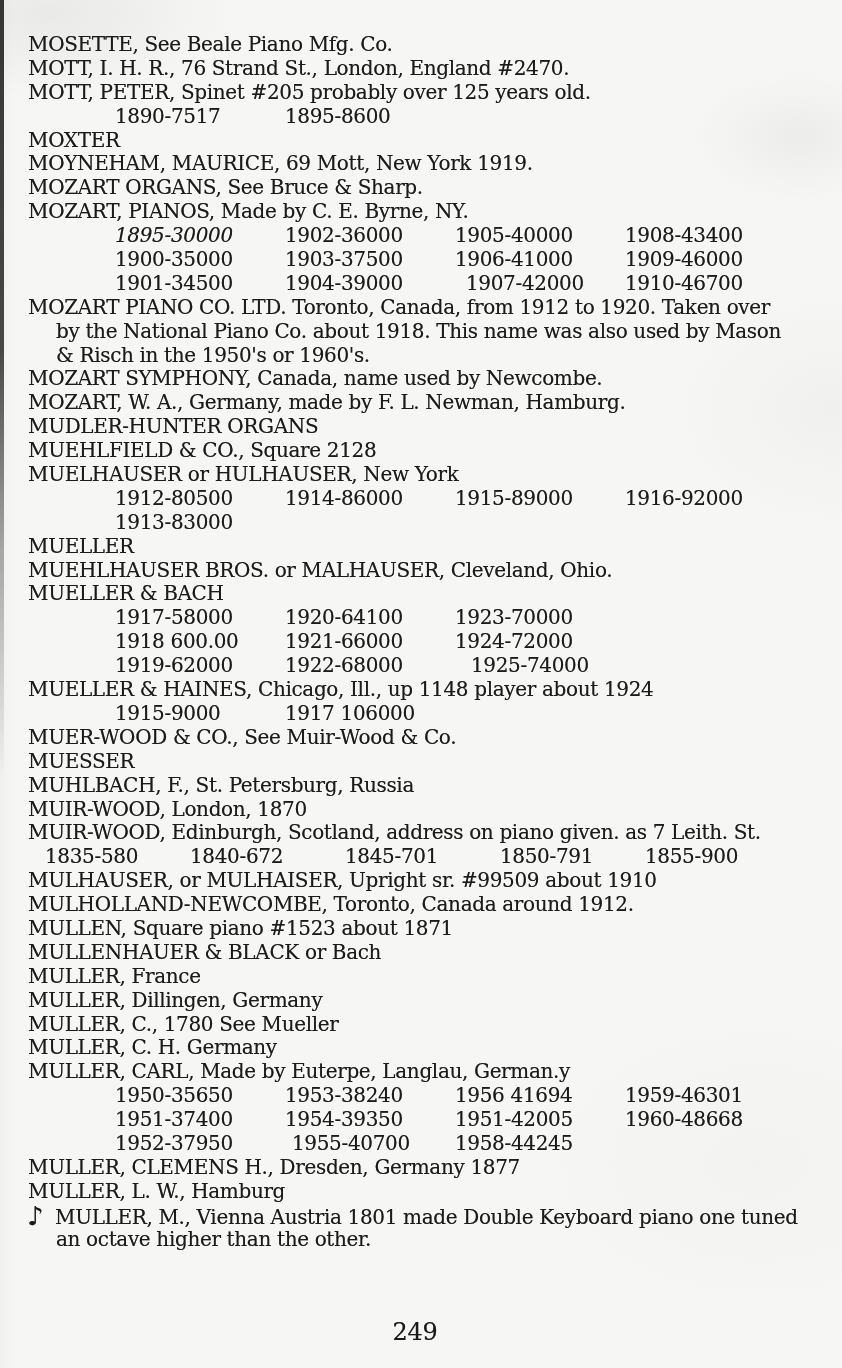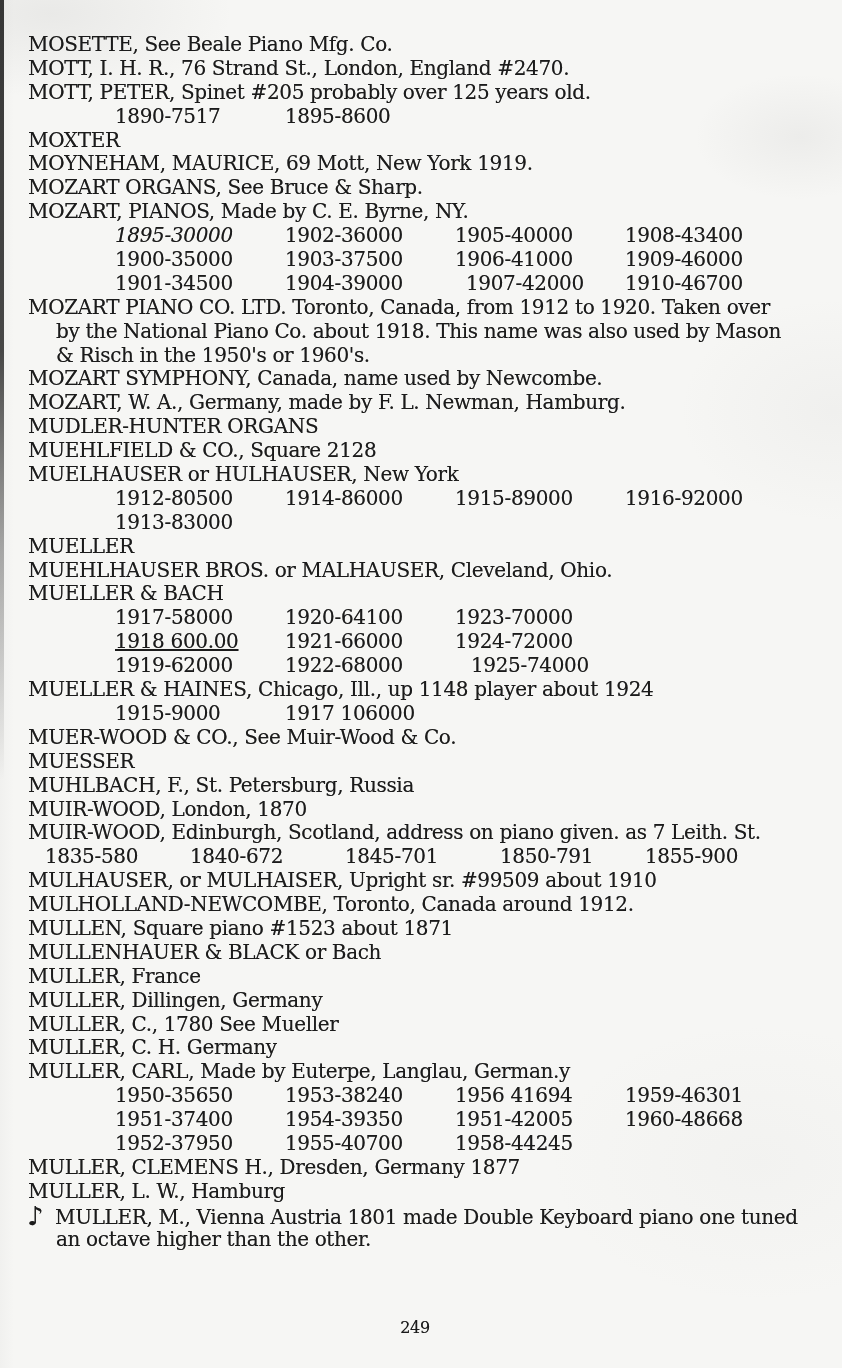--- a/index.html
+++ b/index.html
@@ -52,21 +52,21 @@
   .line.note{padding-left:27px;}
   .notesym{
     display:inline-block;width:28px;
     font-size:26px;
     font-family:"DejaVu Sans",sans-serif;
     transform:translateY(1px);
   }
   .footer{
     position:absolute;left:0;top:1318px;width:830px;
     text-align:center;
-    font-size:16px;
+    font-size:24px;
     text-shadow:0 0 0.5px rgba(25,25,25,0.55);
   }
 </style>
 </head>
 <body>
 
 <div class="page">
   <div class="texture"></div>
   <div class="left-edge"></div>
   <div class="content">
@@ -118,21 +118,21 @@
       </div>
       <div class="line entry"><span>MUELLER</span></div>
       <div class="line entry"><span>MUEHLHAUSER BROS. or MALHAUSER, Cleveland, Ohio.</span></div>
       <div class="line entry"><span>MUELLER &amp; BACH</span></div>
       <div class="line numsrow">
         <span class="cell" style="left: 115px;">1917-58000</span>
         <span class="cell" style="left: 285px;">1920-64100</span>
         <span class="cell" style="left: 455px;">1923-70000</span>
       </div>
       <div class="line numsrow">
-        <span class="cell" style="left: 115px; text-decoration: underline;">1918 600.00</span>
+        <span class="cell" style="left: 115px;">1918 600.00</span>
         <span class="cell" style="left: 285px;">1921-66000</span>
         <span class="cell" style="left: 455px;">1924-72000</span>
       </div>
       <div class="line numsrow">
         <span class="cell" style="left: 115px;">1919-62000</span>
         <span class="cell" style="left: 285px;">1922-68000</span>
         <span class="cell" style="left: 455px; margin-left: 16px;">1925-74000</span>
       </div>
       <div class="line entry"><span>MUELLER &amp; HAINES, Chicago, Ill., up 1148 player about 1924</span></div>
       <div class="line numsrow">
@@ -167,21 +167,21 @@
         <span class="cell" style="left: 625px;">1959-46301</span>
       </div>
       <div class="line numsrow">
         <span class="cell" style="left: 115px;">1951-37400</span>
         <span class="cell" style="left: 285px;">1954-39350</span>
         <span class="cell" style="left: 455px;">1951-42005</span>
         <span class="cell" style="left: 625px;">1960-48668</span>
       </div>
       <div class="line numsrow">
         <span class="cell" style="left: 115px;">1952-37950</span>
-        <span class="cell" style="left: 285px;">1955-40700</span>
+        <span class="cell" style="left: 292px;">1955-40700</span>
         <span class="cell" style="left: 455px;">1958-44245</span>
       </div>
       <div class="line entry"><span>MULLER, CLEMENS H., Dresden, Germany 1877</span></div>
       <div class="line entry"><span>MULLER, L. W., Hamburg</span></div>
       <div class="line note"><span class="notesym">♪</span><span>MULLER, M., Vienna Austria 1801 made Double Keyboard piano one tuned</span></div>
       <div class="line cont"><span>an octave higher than the other.</span></div>
     </div>
   <div class="footer">249</div>
 </div>
 

